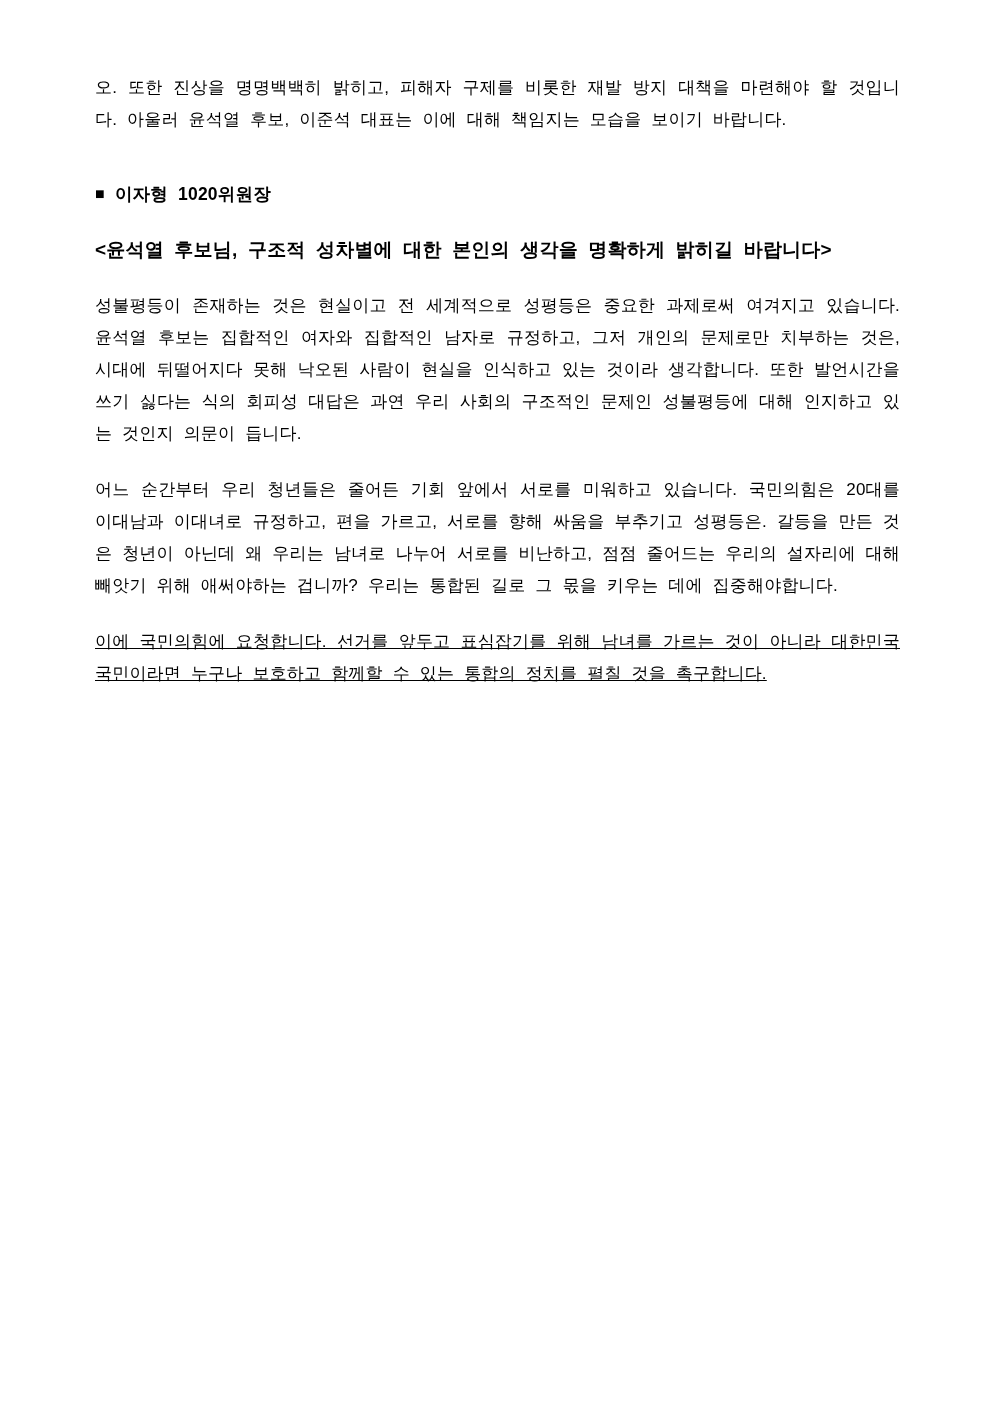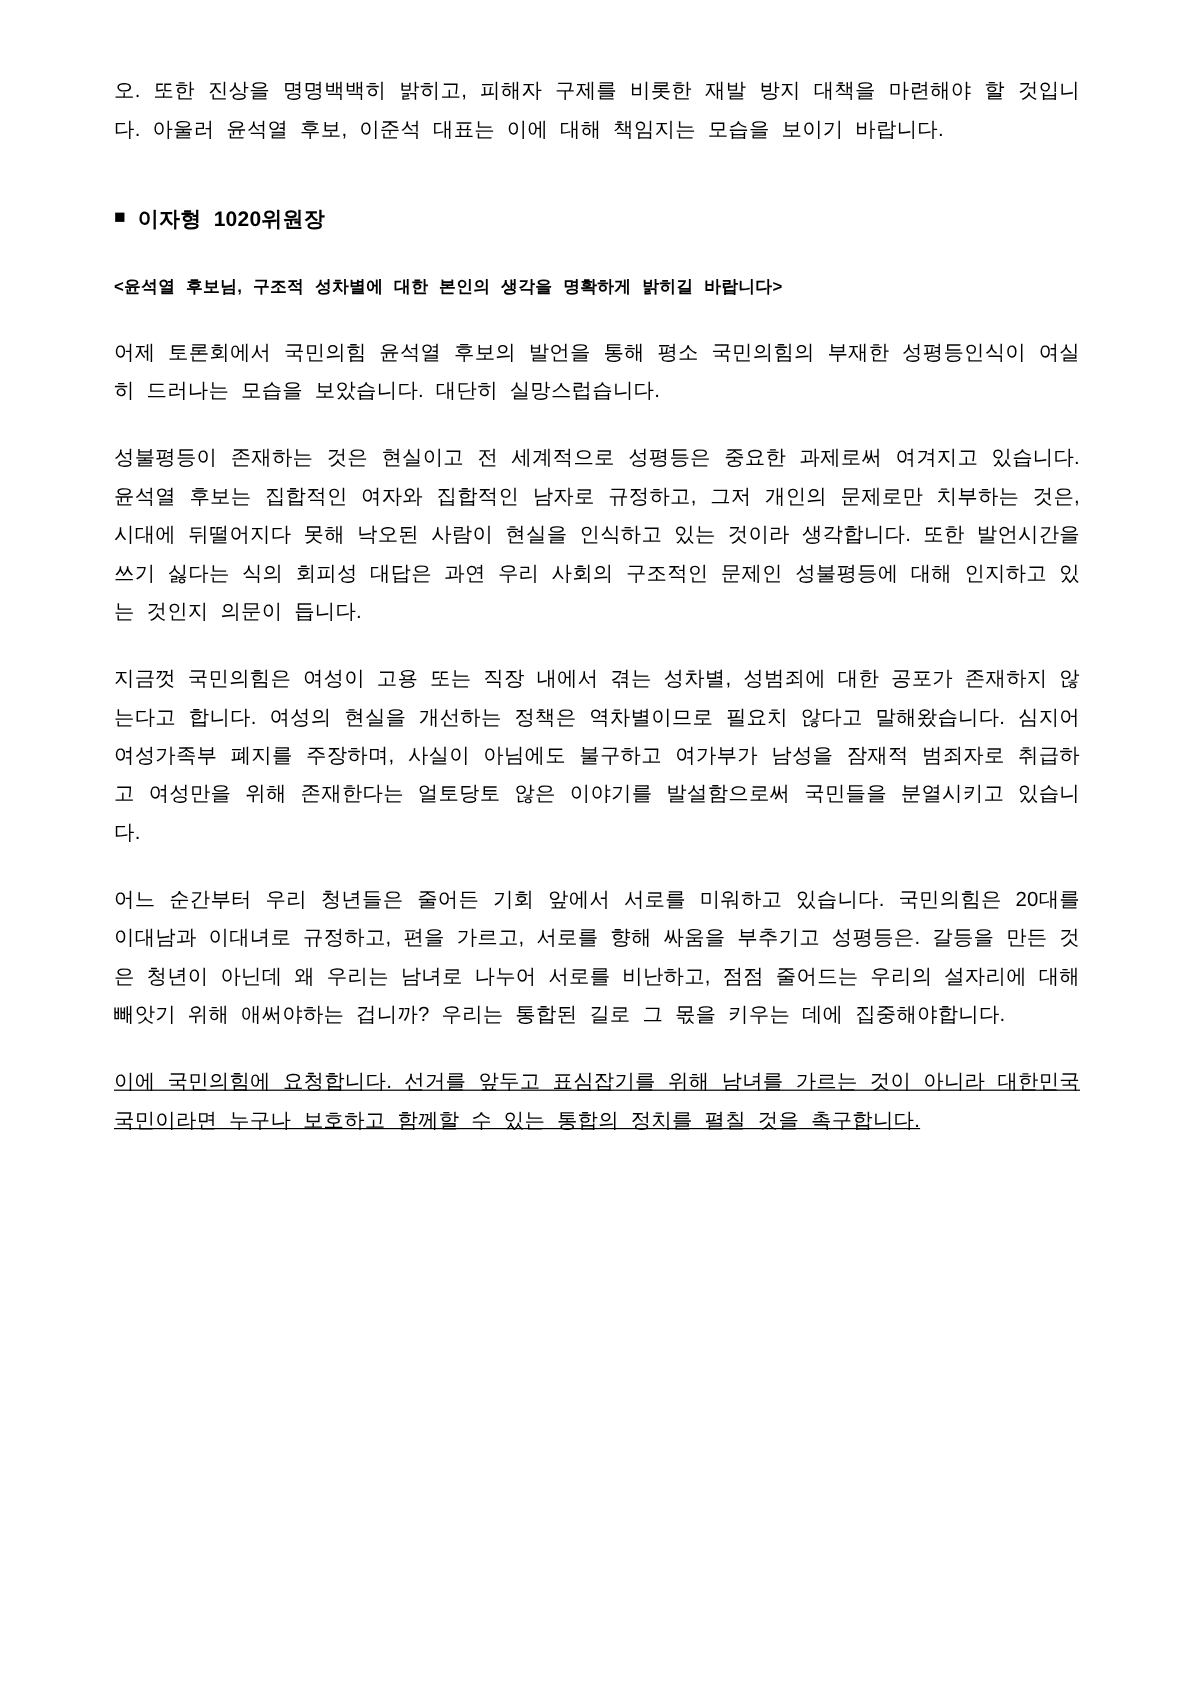--- a/index.html
+++ b/index.html
@@ -16,21 +16,21 @@
       padding: 56px 92px 80px 95px;
       font-family: "Liberation Sans", "DejaVu Sans", sans-serif;
       color: #000000;
     }
     .para {
       font-size: 17px;
       line-height: 32px;
       text-align: justify;
       word-spacing: 5px;
       letter-spacing: 0.2px;
-      margin: 4px 0 24px 0;
+      margin: 16px 0 24px 0;
       white-space: normal;
     }
     .para:last-child {
       margin-bottom: 0;
       text-decoration: underline;
     }
     .section-heading {
       font-size: 17.5px;
       font-weight: bold;
       line-height: 32px;
@@ -40,21 +40,21 @@
       display: flex;
       align-items: center;
     }
     .square-bullet {
       display: inline-block;
       margin-right: 10px;
       font-size: 16px;
       line-height: 1;
     }
     .statement-title {
-      font-size: 14px;
+      font-size: 19px;
       font-weight: bold;
       line-height: 32px;
       word-spacing: 5px;
       letter-spacing: 0.2px;
       margin: 0 0 24px 0;
       text-align: justify;
     }
   </style>
 </head>
 <body>
@@ -63,25 +63,23 @@
 
   <p class="para">오. 또한 진상을 명명백백히 밝히고, 피해자 구제를 비롯한 재발 방지 대책을 마련해야 할 것입니다. 아울러 윤석열 후보, 이준석 대표는 이에 대해 책임지는 모습을 보이기 바랍니다.</p>
 
   <h2 class="section-heading">
     <span class="square-bullet">■</span>
     <span>이자형 1020위원장</span>
   </h2>
 
   <p class="statement-title">&lt;윤석열 후보님, 구조적 성차별에 대한 본인의 생각을 명확하게 밝히길 바랍니다&gt;</p>
 
-  <p class="para">어제 토론회에서 국민의힘 윤석열 후보의 발언을 통해 평소 국민의힘의 부재한 성평등인식이 여실히 드러나는 모습을 보았습니다. 대단히 실망스럽습니다.</p>
 
 
   <p class="para">성불평등이 존재하는 것은 현실이고 전 세계적으로 성평등은 중요한 과제로써 여겨지고 있습니다. 윤석열 후보는 집합적인 여자와 집합적인 남자로 규정하고, 그저 개인의 문제로만 치부하는 것은, 시대에 뒤떨어지다 못해 낙오된 사람이 현실을 인식하고 있는 것이라 생각합니다. 또한 발언시간을 쓰기 싫다는 식의 회피성 대답은 과연 우리 사회의 구조적인 문제인 성불평등에 대해 인지하고 있는 것인지 의문이 듭니다.</p>
 
-  <p class="para">지금껏 국민의힘은 여성이 고용 또는 직장 내에서 겪는 성차별, 성범죄에 대한 공포가 존재하지 않는다고 합니다. 여성의 현실을 개선하는 정책은 역차별이므로 필요치 않다고 말해왔습니다. 심지어 여성가족부 폐지를 주장하며, 사실이 아님에도 불구하고 여가부가 남성을 잠재적 범죄자로 취급하고 여성만을 위해 존재한다는 얼토당토 않은 이야기를 발설함으로써 국민들을 분열시키고 있습니다.</p>
 
   <p class="para">어느 순간부터 우리 청년들은 줄어든 기회 앞에서 서로를 미워하고 있습니다. 국민의힘은 20대를 이대남과 이대녀로 규정하고, 편을 가르고, 서로를 향해 싸움을 부추기고 성평등은. 갈등을 만든 것은 청년이 아닌데 왜 우리는 남녀로 나누어 서로를 비난하고, 점점 줄어드는 우리의 설자리에 대해 빼앗기 위해 애써야하는 겁니까? 우리는 통합된 길로 그 몫을 키우는 데에 집중해야합니다.</p>
 
 
   <p class="para">이에 국민의힘에 요청합니다. 선거를 앞두고 표심잡기를 위해 남녀를 가르는 것이 아니라 대한민국 국민이라면 누구나 보호하고 함께할 수 있는 통합의 정치를 펼칠 것을 촉구합니다.</p>
 
 </div>
 
 </body></html>

